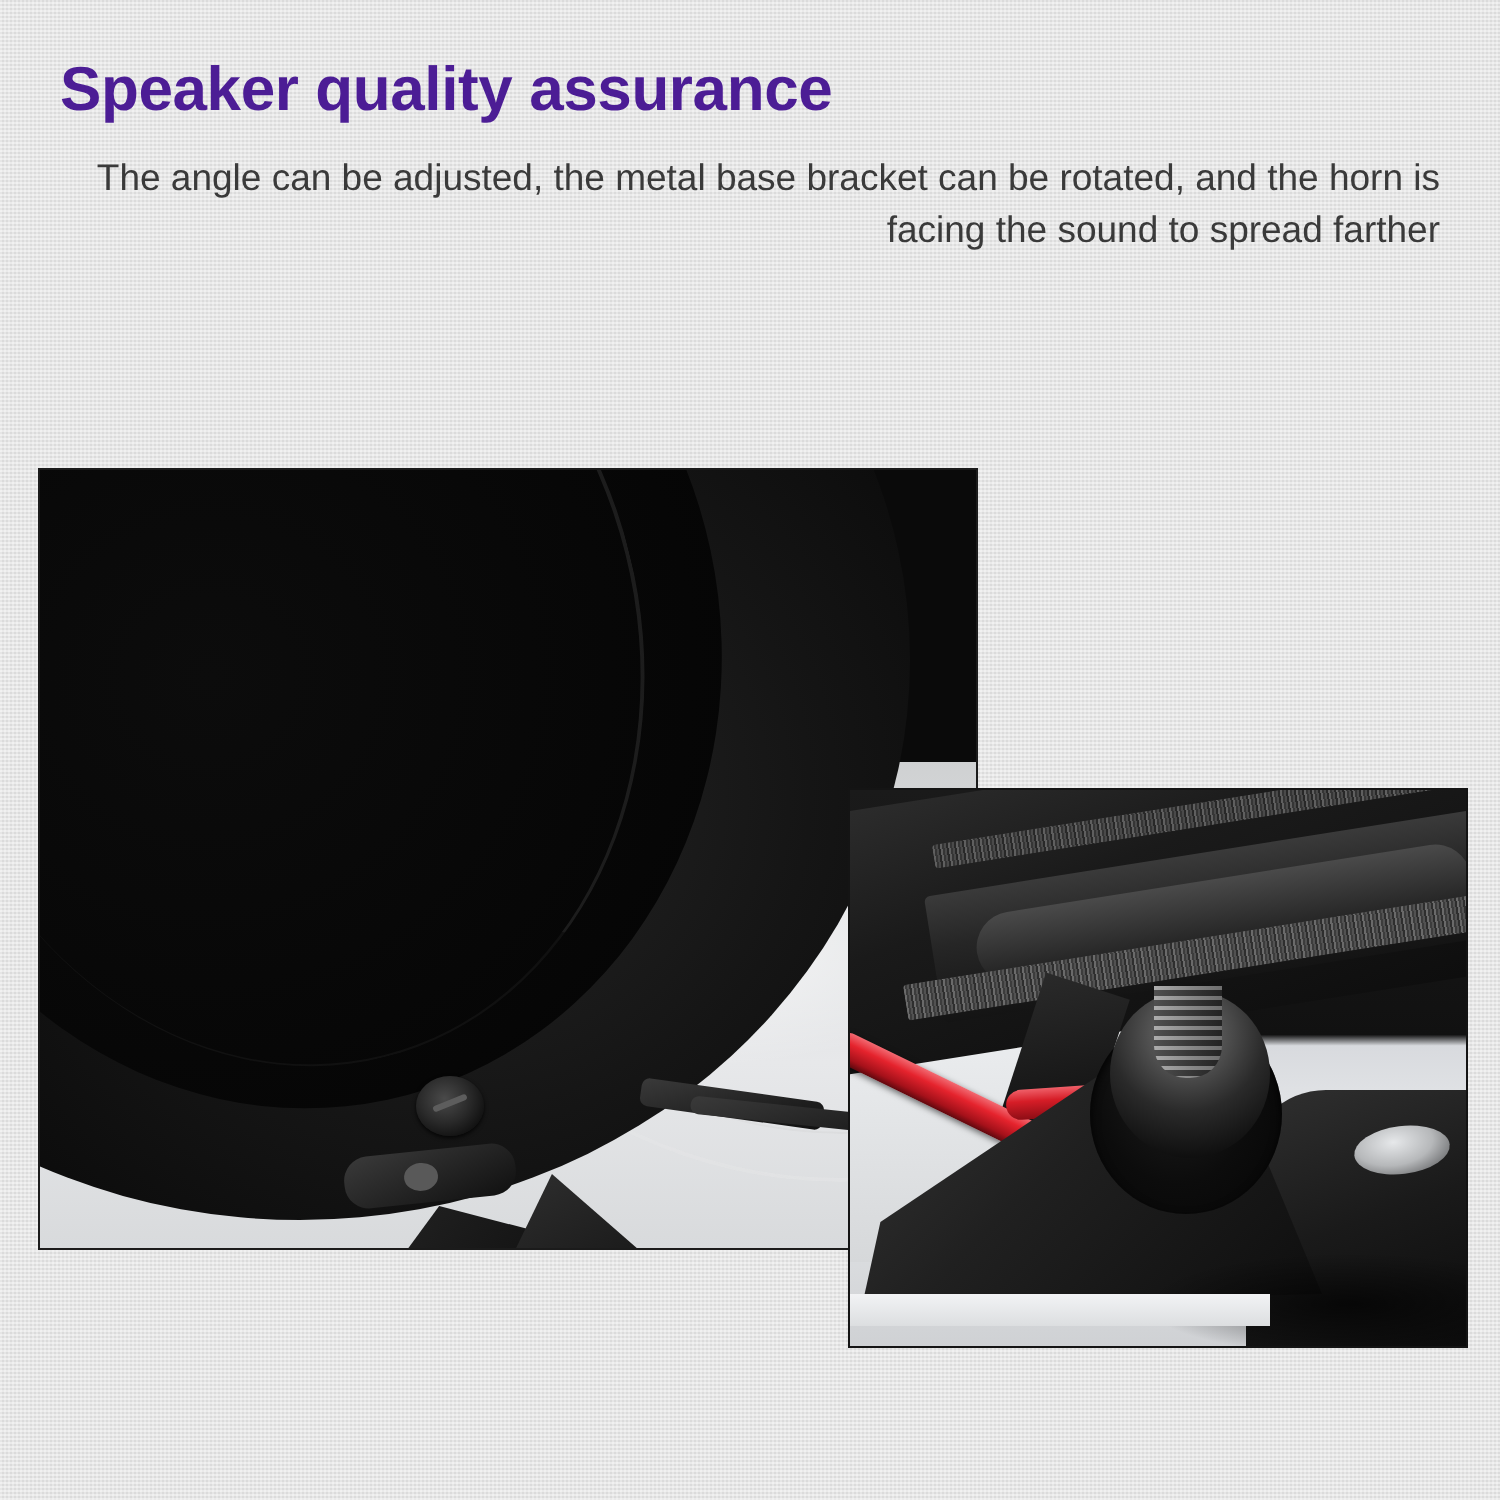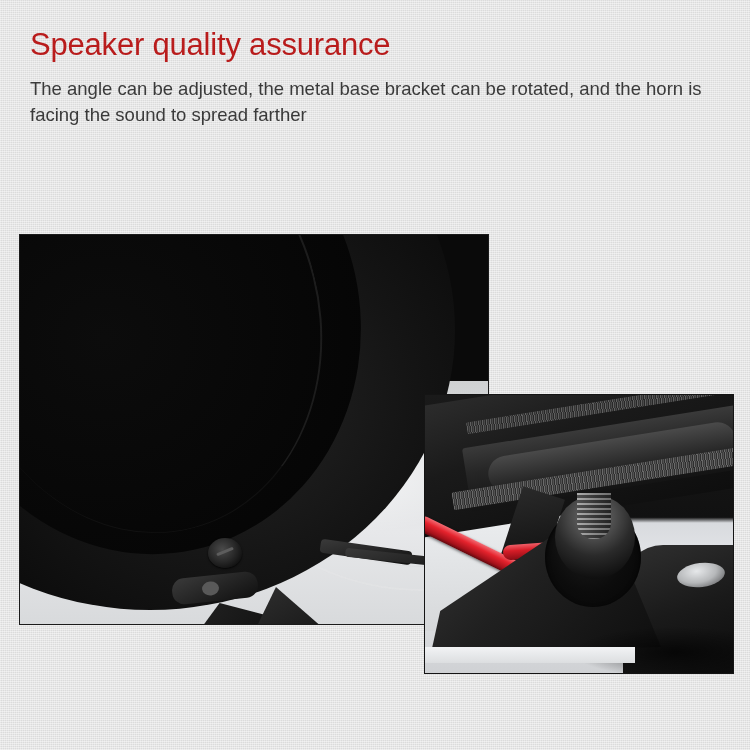--- a/index.html
+++ b/index.html
@@ -29,33 +29,34 @@
 
   .header {
     position: absolute;
     left: 30px;
     top: 28px;
     width: 700px;
   }
 
   .title {
     font-size: 31px;
-    font-weight: normal;
-    color: #b91c1c;
+    font-weight: bold;
+    color: #4c1d95;
     letter-spacing: -0.2px;
     line-height: 1.12;
   }
 
   .subtitle {
     margin-top: 13px;
     font-size: 18.5px;
     font-weight: normal;
     color: #3a3a3a;
     line-height: 1.42;
     max-width: 690px;
+    text-align: right;
   }
 
   
   .photo {
     position: absolute;
     overflow: hidden;
     background: #0a0a0a;
   }
 
   .photo-main {

